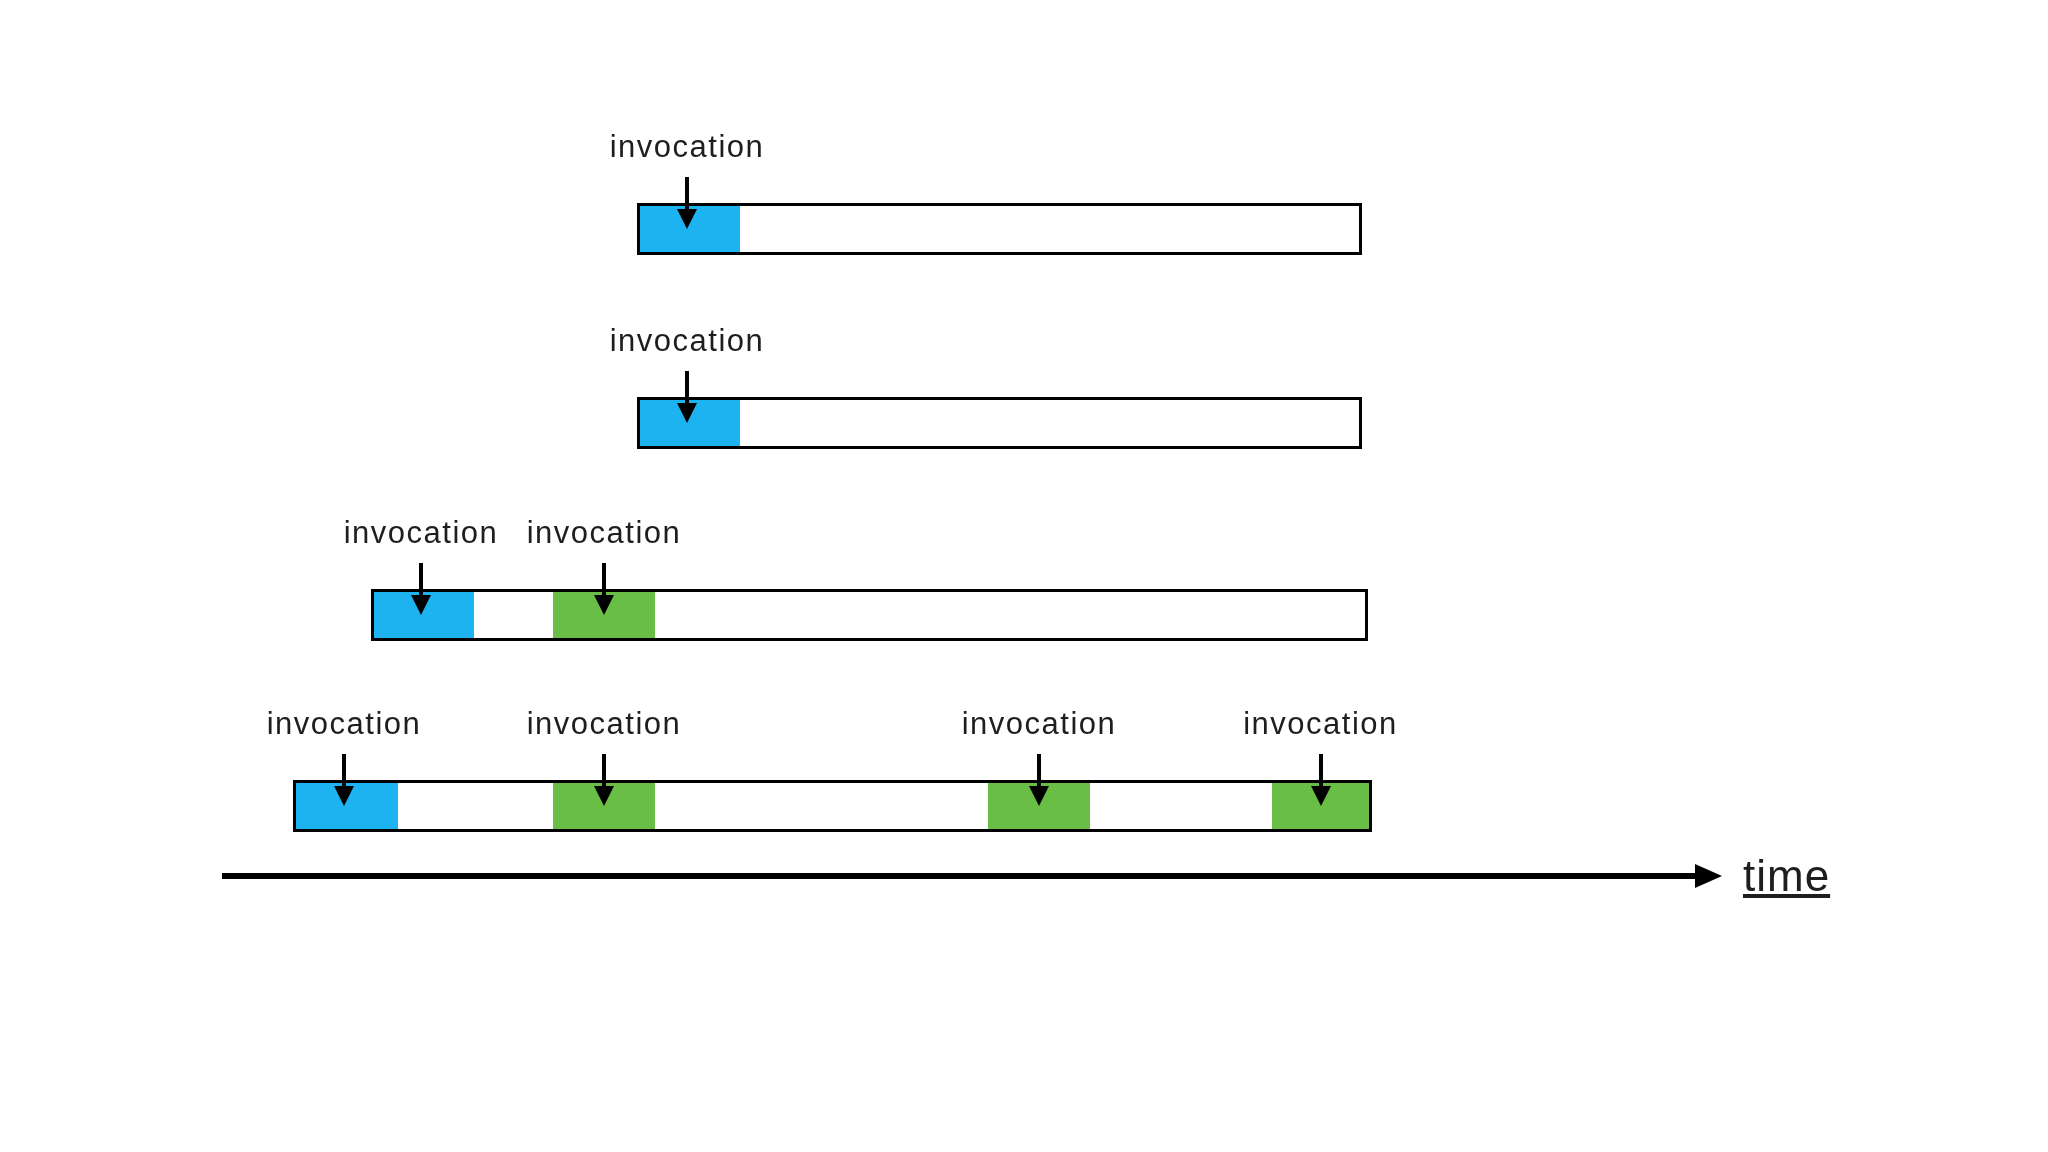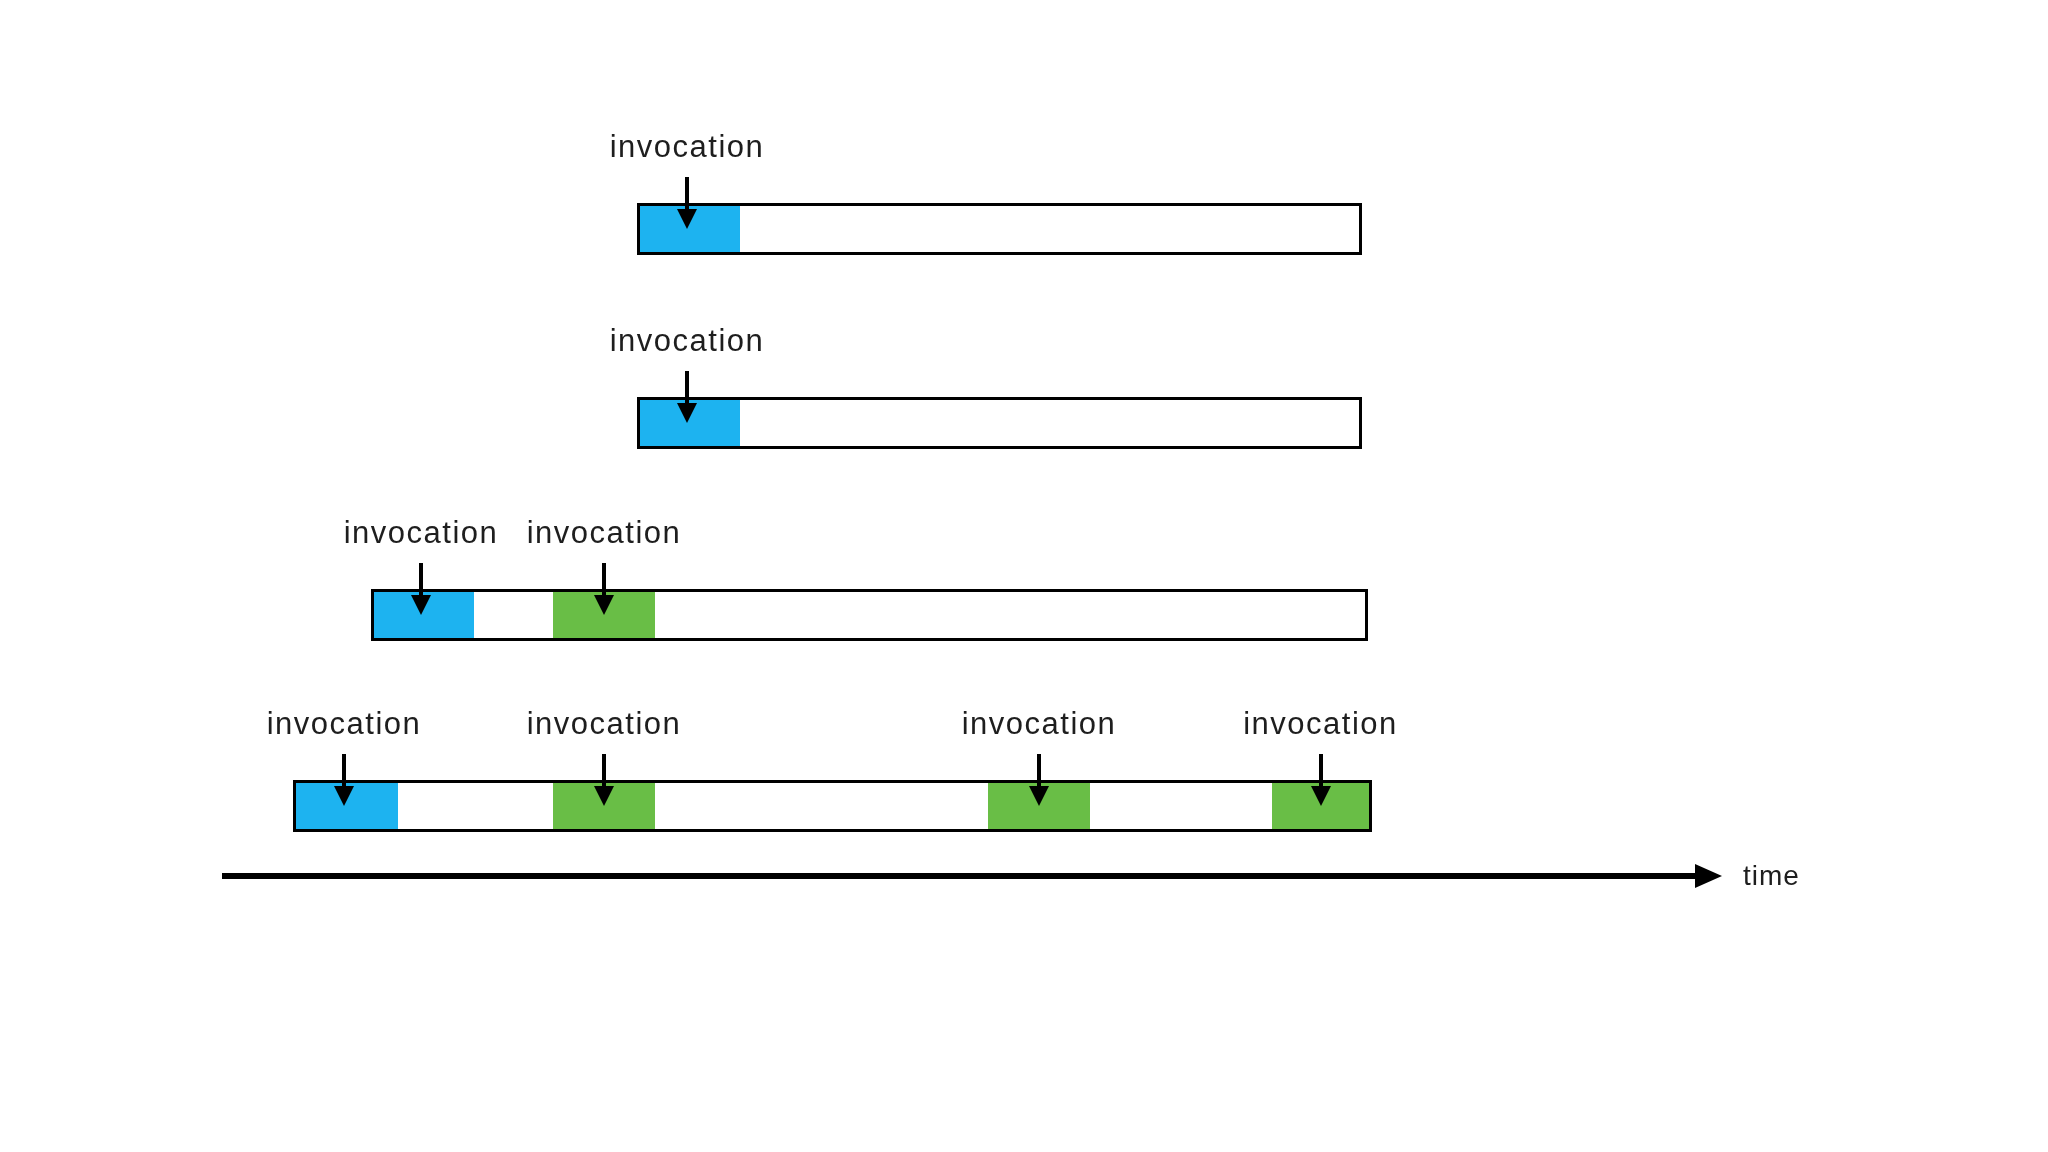--- a/index.html
+++ b/index.html
@@ -57,25 +57,26 @@
   .axis-head {
     position: absolute;
     width: 0;
     height: 0;
     border-top: 12px solid transparent;
     border-bottom: 12px solid transparent;
     border-left: 27px solid #000000;
   }
   .axis-label {
     position: absolute;
-    font-size: 28px;
+    font-size: 44px;
     line-height: 42px;
     letter-spacing: 1px;
     color: #1e1e1e;
     white-space: nowrap;
+    text-decoration: underline;
   }
 </style>
 </head>
 <body>
 
 <div class="canvas">
   <div id="timelines">
       <div class="timeline-bar" style="left: 637px; top: 203px; width: 725px; height: 52px; border-color: rgb(0, 0, 0);">
         <div class="segment" style="left: 0px; width: 100px; background: rgb(29, 179, 240);"></div>
       </div>

